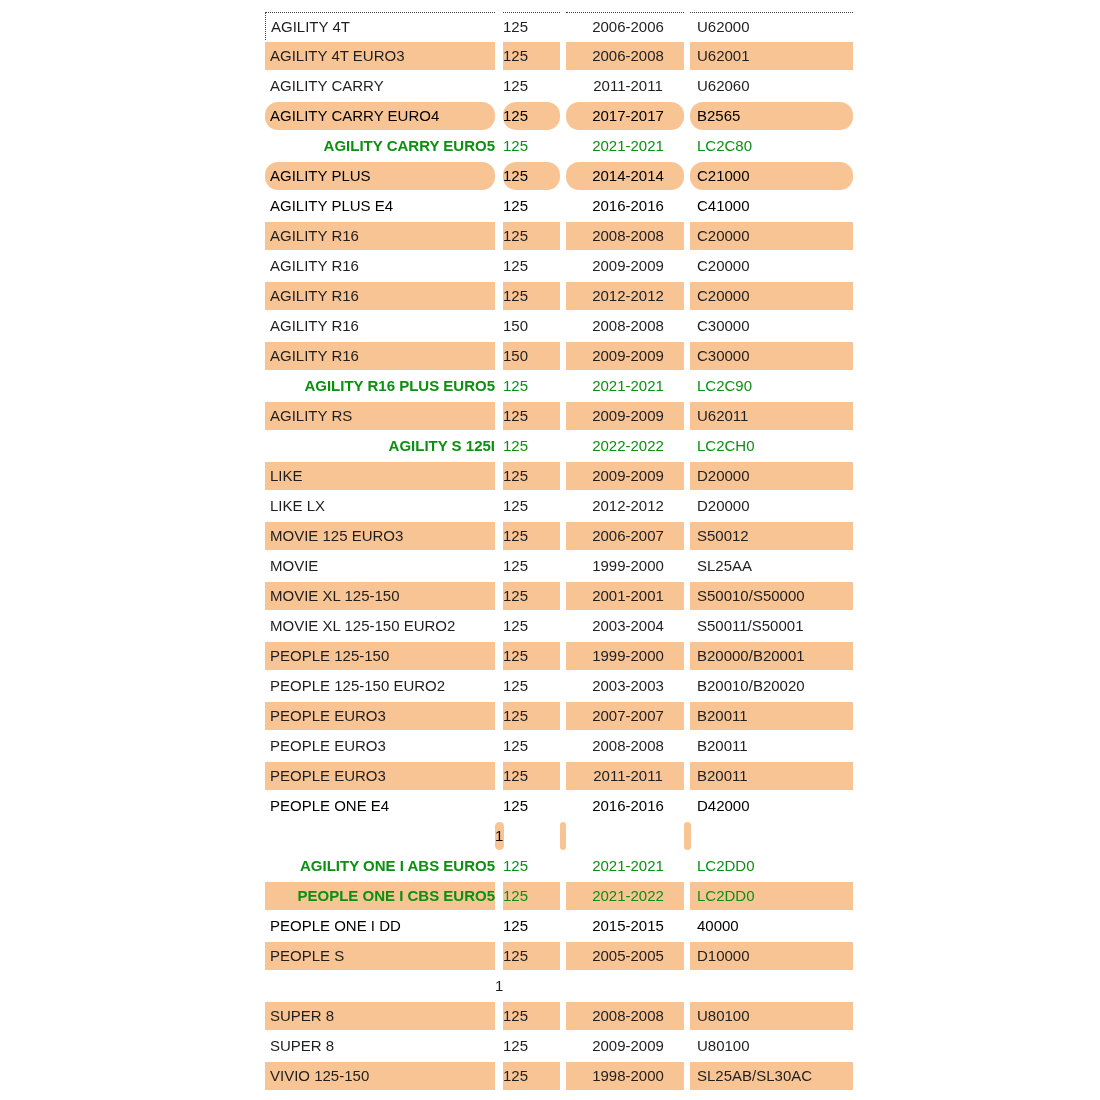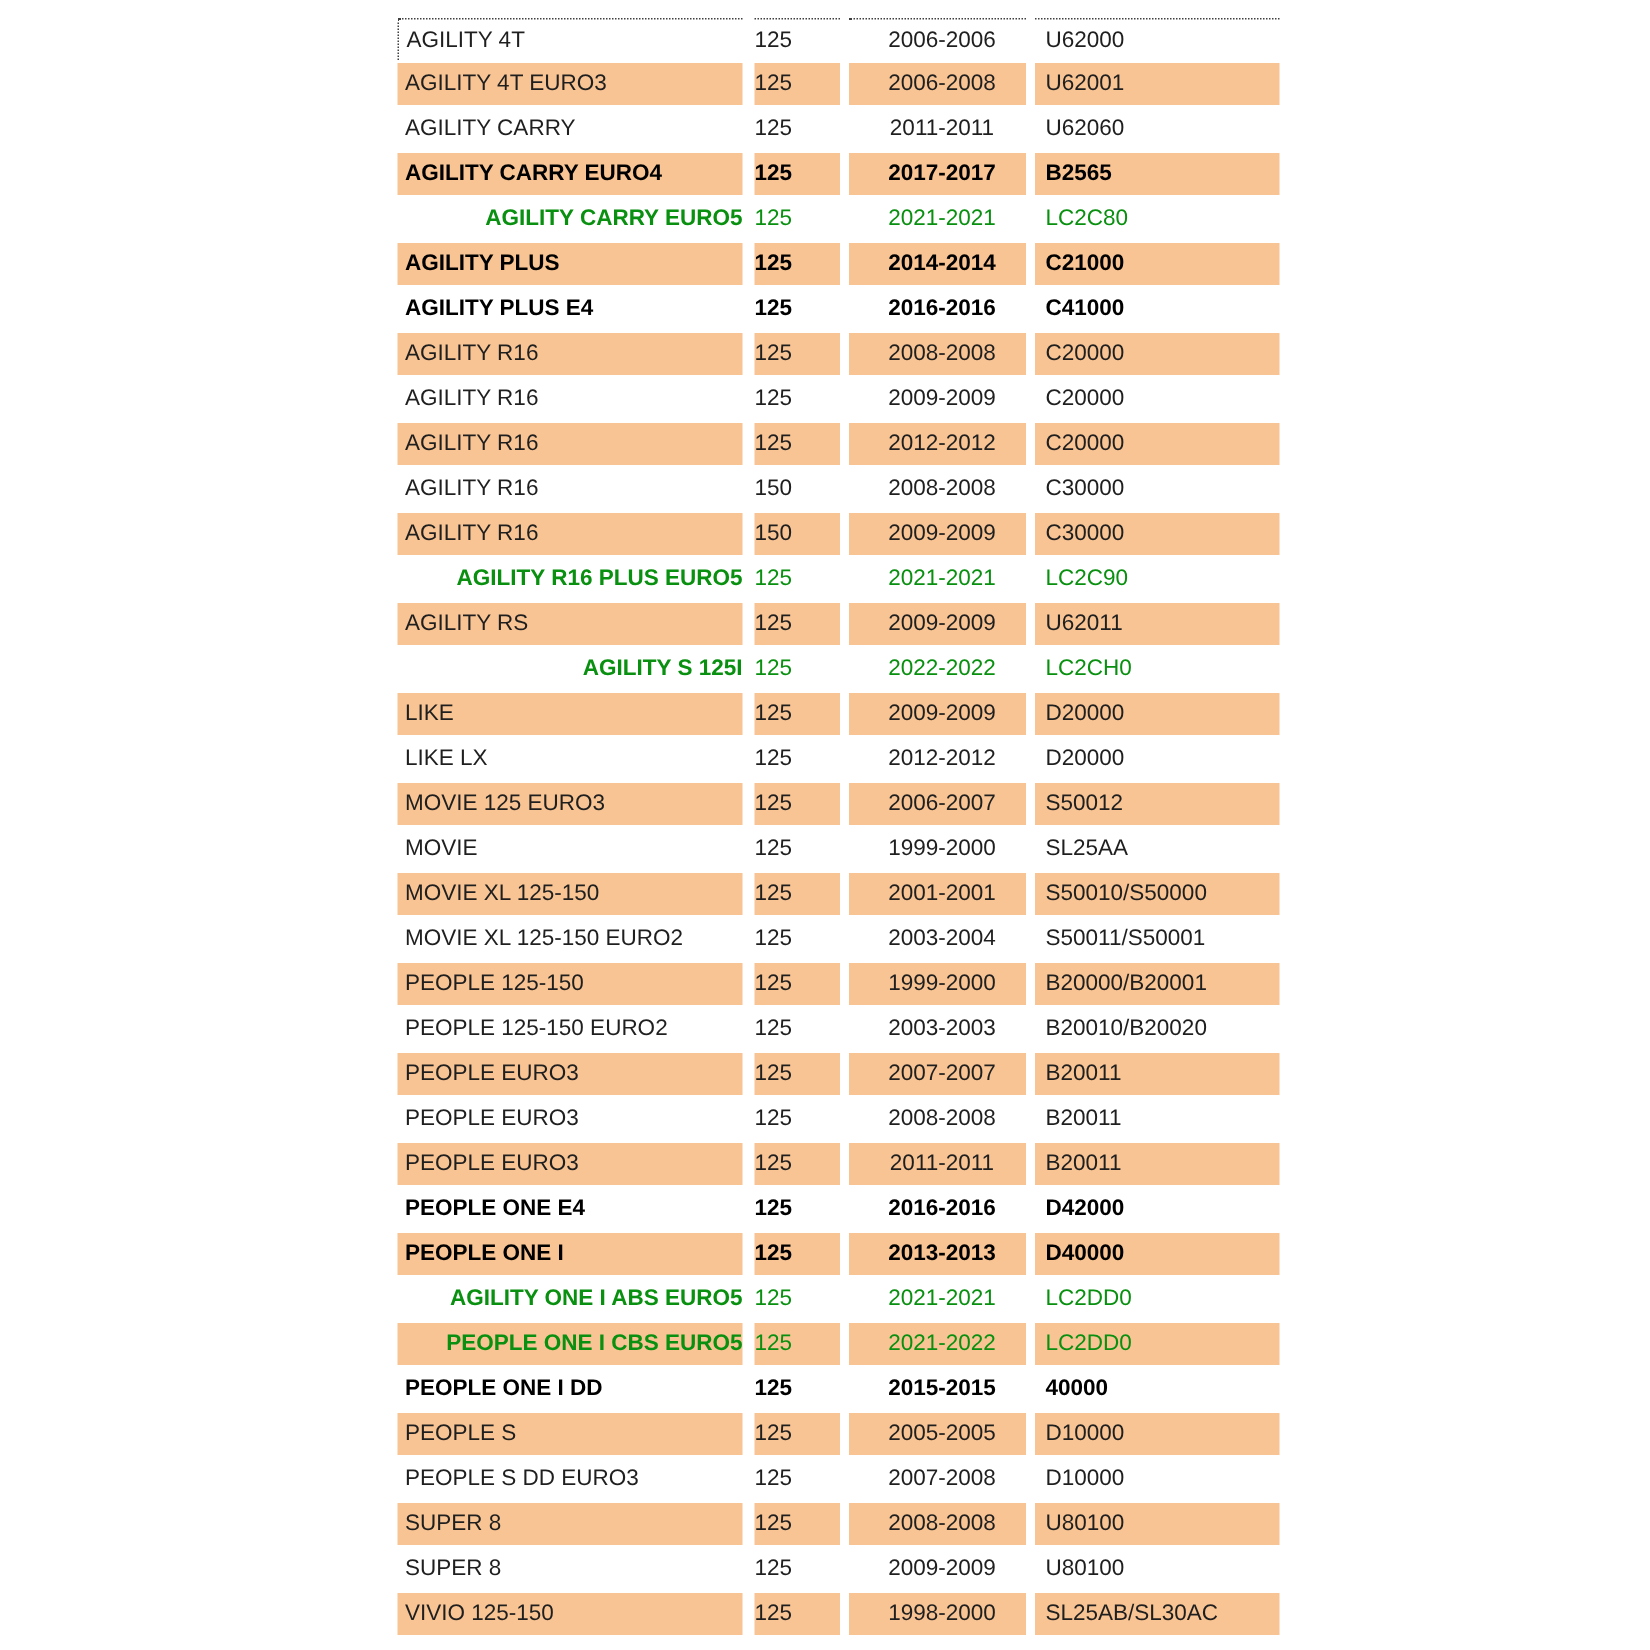--- a/index.html
+++ b/index.html
@@ -32,22 +32,23 @@
     overflow: hidden;
     box-sizing: border-box;
   }
   .gut { background: transparent; }
   .row.orange .cell { background: var(--row-fill, #f8c494); }
   .c-model { padding-left: 5px; margin-left: 20px; }
   .c-size  { text-align: left; padding-right: 9px; }
   .c-years { padding-left: 6px; text-align: center; }
   .c-code  { padding-left: 7px; }
   .row.bold .cell {
-    font-weight: bold;
+    font-weight: normal;
     color: var(--bold-text, #000000);
+    border-radius: 13px;
   }
   .row.green .cell { color: var(--green, #0a9010); }
   .row.green .c-model { font-weight: bold; text-align: right; }
   
   .row:first-child .cell { border-top: 1px dotted var(--sel, #404040); }
   .row:first-child .c-model { border-left: 1px dotted var(--sel, #404040); }
 </style>
 </head>
 <body>
 
@@ -316,21 +317,20 @@
     <div class="cell c-model">PEOPLE ONE E4</div>
     <div class="gut"></div>
     <div class="cell c-size">125</div>
     <div class="gut"></div>
     <div class="cell c-years">2016-2016</div>
     <div class="gut"></div>
     <div class="cell c-code">D42000</div>
   </div>
 
   <div class="row orange bold">
-    <div class="cell c-model">PEOPLE ONE I</div>
     <div class="gut"></div>
     <div class="cell c-size">125</div>
     <div class="gut"></div>
     <div class="cell c-years">2013-2013</div>
     <div class="gut"></div>
     <div class="cell c-code">D40000</div>
   </div>
 
   <div class="row white green">
     <div class="cell c-model">AGILITY ONE I ABS EURO5</div>
@@ -366,21 +366,20 @@
     <div class="cell c-model">PEOPLE S</div>
     <div class="gut"></div>
     <div class="cell c-size">125</div>
     <div class="gut"></div>
     <div class="cell c-years">2005-2005</div>
     <div class="gut"></div>
     <div class="cell c-code">D10000</div>
   </div>
 
   <div class="row white">
-    <div class="cell c-model">PEOPLE S DD EURO3</div>
     <div class="gut"></div>
     <div class="cell c-size">125</div>
     <div class="gut"></div>
     <div class="cell c-years">2007-2008</div>
     <div class="gut"></div>
     <div class="cell c-code">D10000</div>
   </div>
 
   <div class="row orange">
     <div class="cell c-model">SUPER 8</div>

